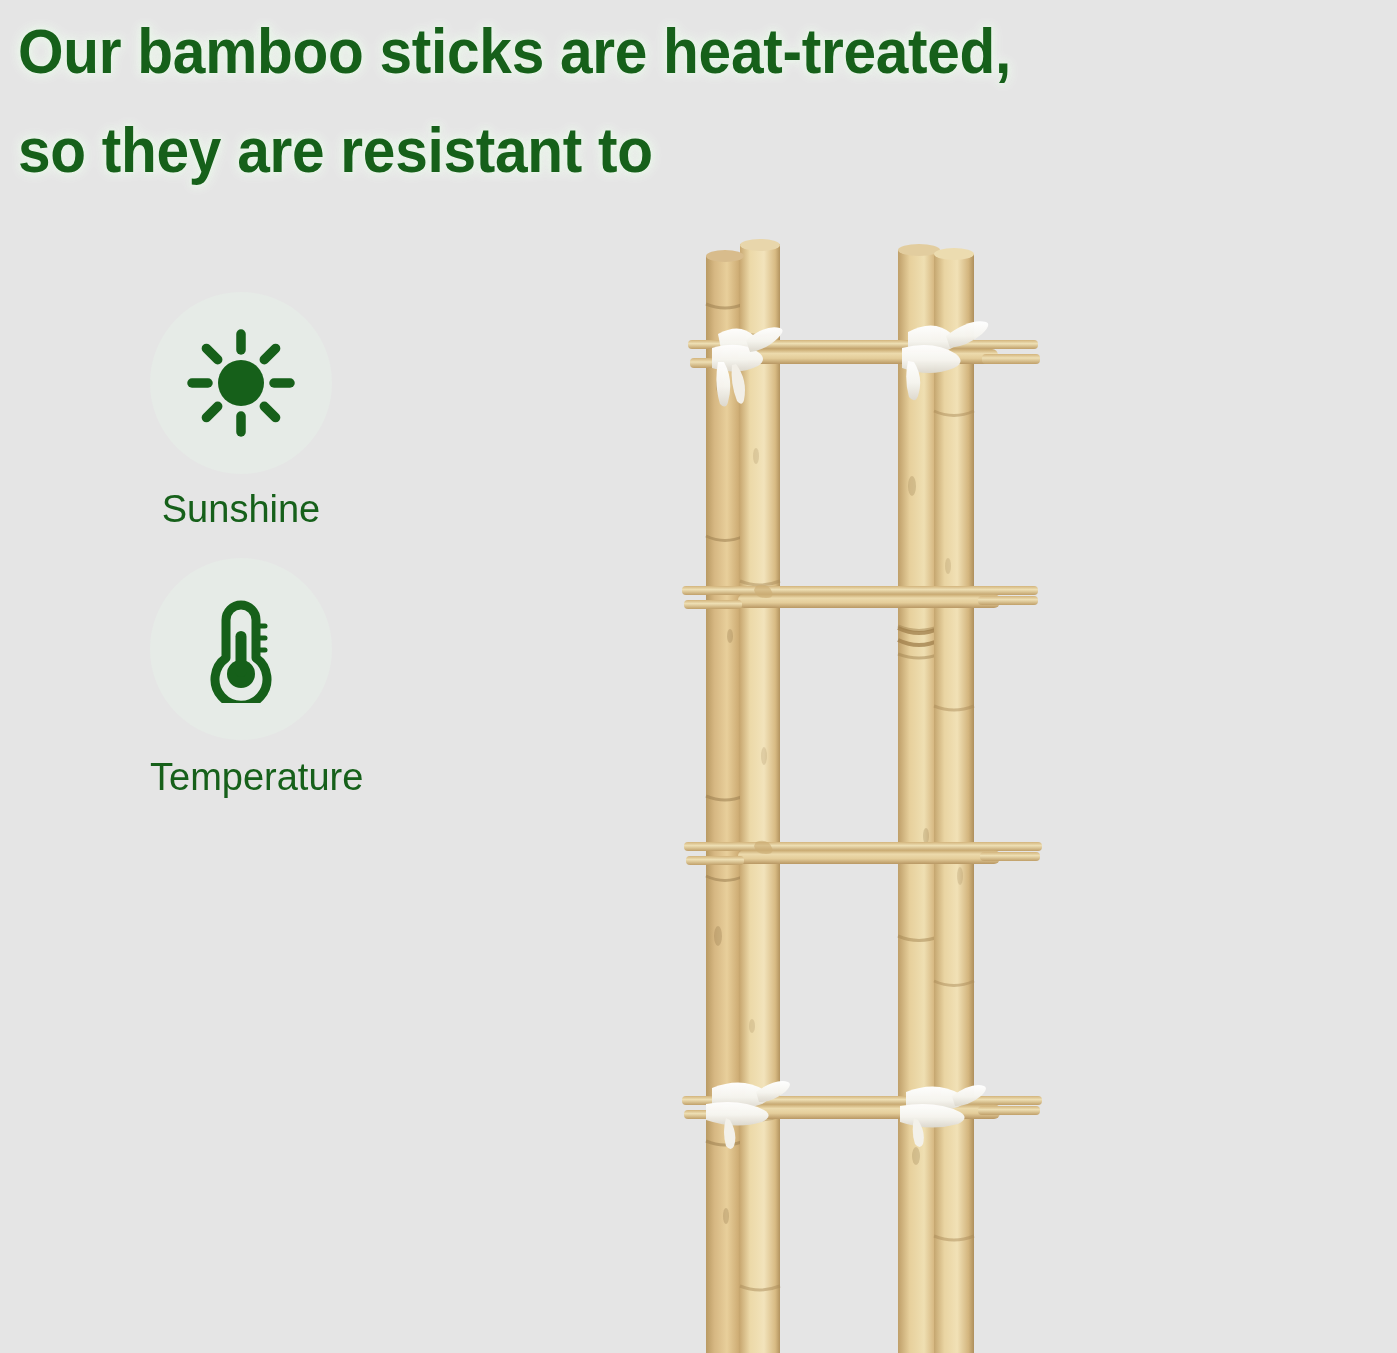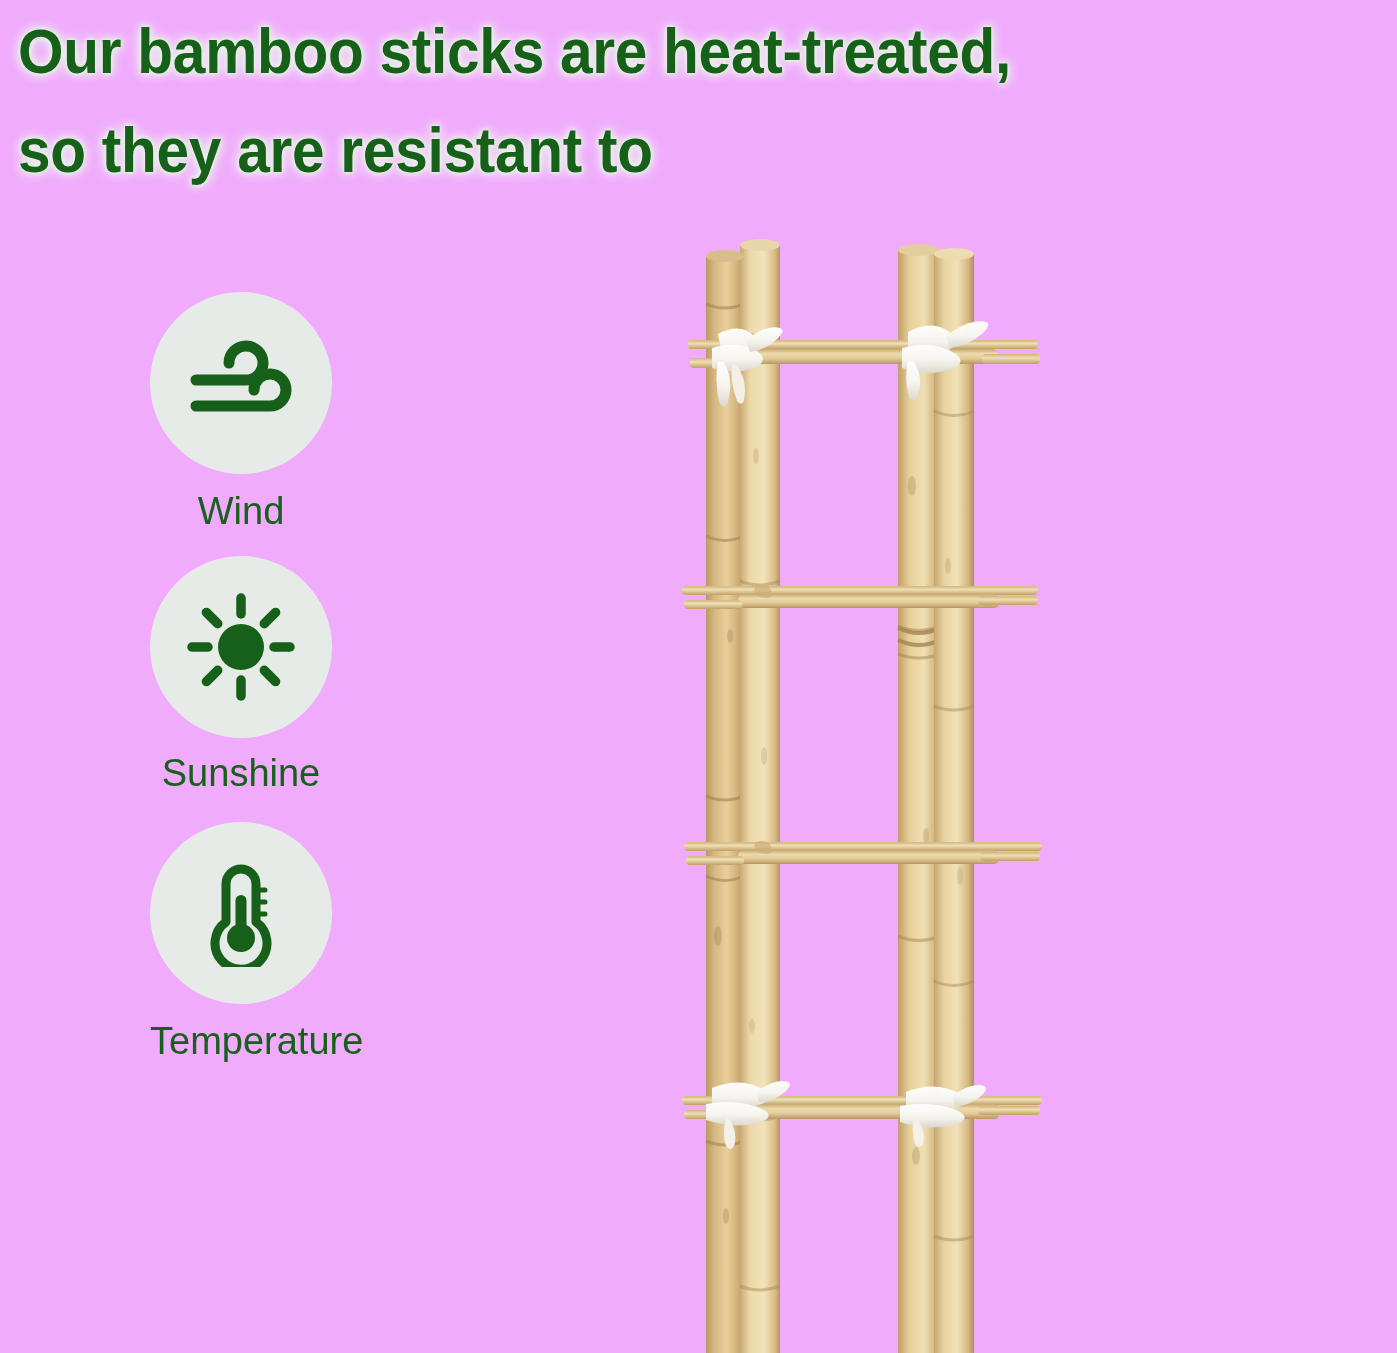--- a/index.html
+++ b/index.html
@@ -2,21 +2,21 @@
 <html><head>
 <meta charset="utf-8">
 <style>
   html,body{margin:0;padding:0;}
   body{
     width:1397px;height:1353px;
     background:#ffffff;
     font-family:"Liberation Sans", sans-serif;
     overflow:hidden;position:relative;
   }
-  .page{position:absolute;inset:0;background:#f0abfc;}
+  .page{position:absolute;inset:0;background:#e5e5e5;}
 
   
   .headline{
     position:absolute;left:18px;top:2px;width:1210px;
     color:#16601a;
     font-family:"Liberation Sans", sans-serif;
     font-weight:700;
     font-size:63px;
     line-height:99px;
     letter-spacing:-0.3px;
@@ -62,33 +62,20 @@
 </head>
 <body>
 
 <div class="page">
 
   <div class="headline">Our bamboo sticks are heat-treated,
 so they are resistant to</div>
 
   <div class="features">
 
-    <div class="feature wind">
-      <div class="badge">
-        <span>
-          <svg width="110" height="110" viewBox="0 0 110 110" fill="none">
-
-            <path d="M10 52 H60 a17 17 0 1 0 -17 -17" stroke="#16601a" stroke-width="11" stroke-linecap="round" stroke-linejoin="round" fill="none"></path>
-
-            <path d="M10 78 H84 a16 16 0 1 0 -16 -16" stroke="#16601a" stroke-width="11" stroke-linecap="round" stroke-linejoin="round" fill="none"></path>
-          </svg>
-        </span>
-      </div>
-      <div class="feat-label">Wind</div>
-    </div>
 
     <div class="feature sunshine">
       <div class="badge">
         <span>
           <svg width="112" height="112" viewBox="0 0 112 112" fill="none">
             <circle cx="56" cy="56" r="23" fill="#16601a"></circle>
             <g stroke="#16601a" stroke-width="9.5" stroke-linecap="round">
               <line x1="56" y1="7" x2="56" y2="23"></line>
               <line x1="56" y1="89" x2="56" y2="105"></line>
               <line x1="7" y1="56" x2="23" y2="56"></line>

